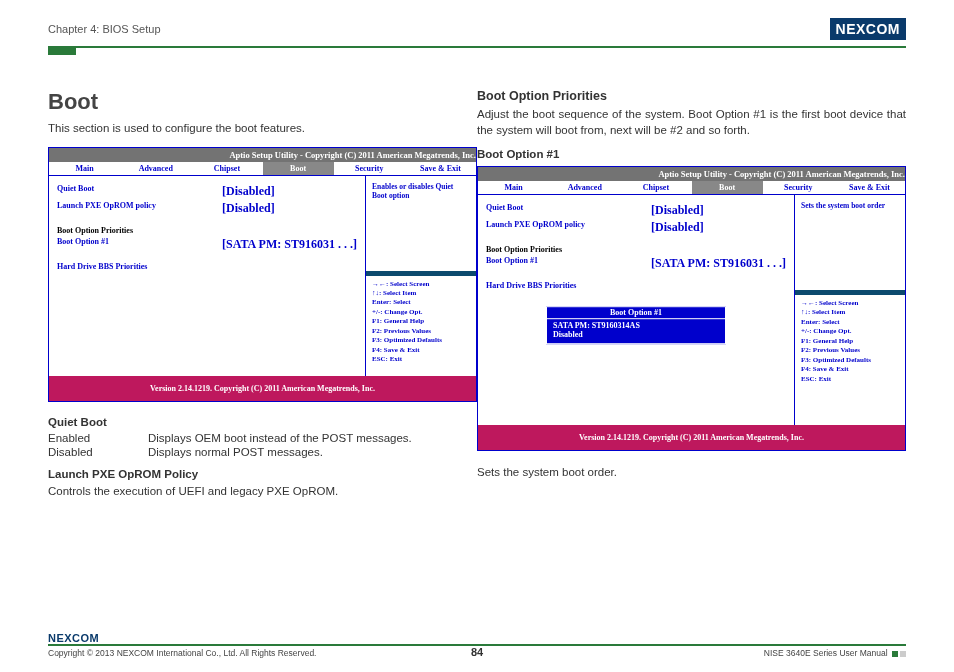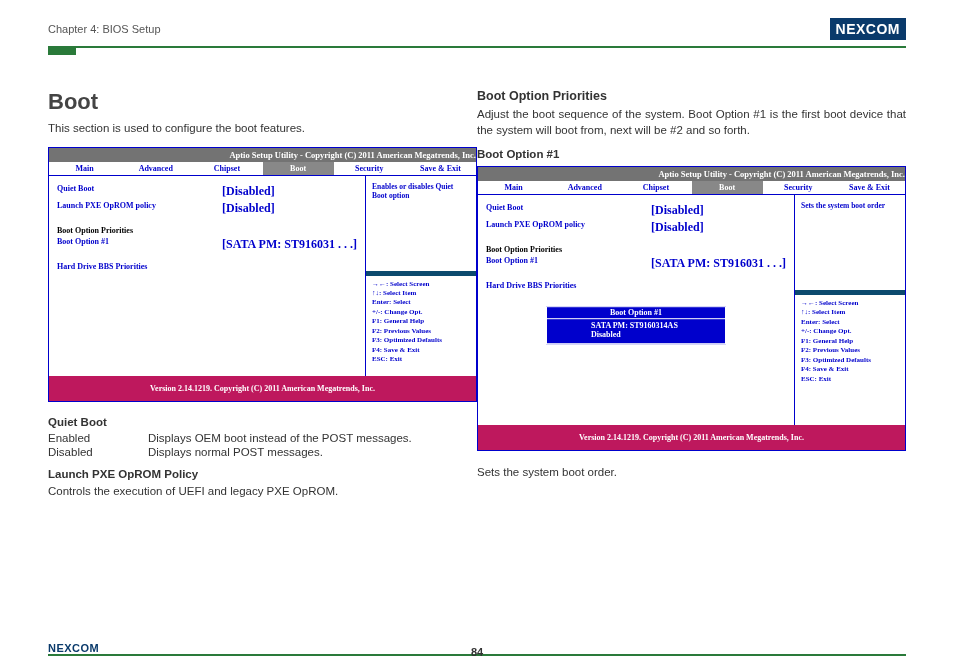--- a/index.html
+++ b/index.html
@@ -27,21 +27,21 @@
 .bios-right { width: 110px; display: flex; flex-direction: column; }
 .bios-help { flex: 0 0 auto; border-bottom: 5px solid #0c4a6e; padding: 6px; color: #0000cc; font-weight: bold; font-size: 7.5px; min-height: 100px; }
 .bios-keys { flex: 1; padding: 4px 6px; color: #0000cc; font-weight: bold; font-size: 7px; line-height: 1.35; }
 .row { display: flex; margin-bottom: 2px; }
 .row .k { flex: 0 0 55%; font-weight: bold; font-size: 8px; }
 .row .v { flex: 1; font-weight: bold; font-size: 12px; }
 .blue { color: #0000cc; }
 .black { color: #000; }
 .popup { position: absolute; left: 50%; top: 50%; transform: translate(-50%, -10%); border: 1.5px solid #fff; background: #0000cc; padding: 0; width: 180px; }
 .popup-title { text-align: center; color: #fff; font-weight: bold; font-size: 8px; padding: 1px 0; border-bottom: 1px solid #fff; }
-.popup-body { padding: 2px 6px 4px 0; margin-left: 44px; }
+.popup-body { padding: 2px 6px 4px 6px; }
 .popup-row { color: #fff; font-weight: bold; font-size: 8px; }
 .kv { display: flex; margin-bottom: 2px; font-size: 11.5px; }
 .kv .kk { flex: 0 0 100px; }
 .footer { position: absolute; left: 48px; right: 48px; bottom: 14px; }
 .footer-hr { border: none; border-top: 2px solid #2a7a3a; margin-bottom: 2px; }
 .footer-row { display: flex; justify-content: space-between; font-size: 8.5px; color: #444; }
 .footer-logo { font-weight: bold; color: #0a3a6b; font-size: 11px; letter-spacing:.5px; }
 .page-num { position: absolute; left: 50%; transform: translateX(-50%); bottom: 14px; font-weight: bold; font-size: 11px; }
 .sq { display:inline-block; width:6px; height:6px; background:#2a7a3a; margin-left:2px; vertical-align:middle; }
 </style>
@@ -193,14 +193,18 @@
       </div>
 
       <div class="desc">Sets the system boot order.</div>
     </div>
   </div>
 </div>
 
 <div class="footer">
   <div class="footer-logo">NEXCOM</div>
   <hr class="footer-hr">
+  <div class="footer-row">
+    <span>Copyright © 2013 NEXCOM International Co., Ltd. All Rights Reserved.</span>
+    <span><span>NISE 3640E Series User Manual</span> <span class="sq"></span><span class="sq" style="background:#ccc"></span></span>
+  </div>
 </div>
 <div class="page-num">84</div>
 
 </body></html>

